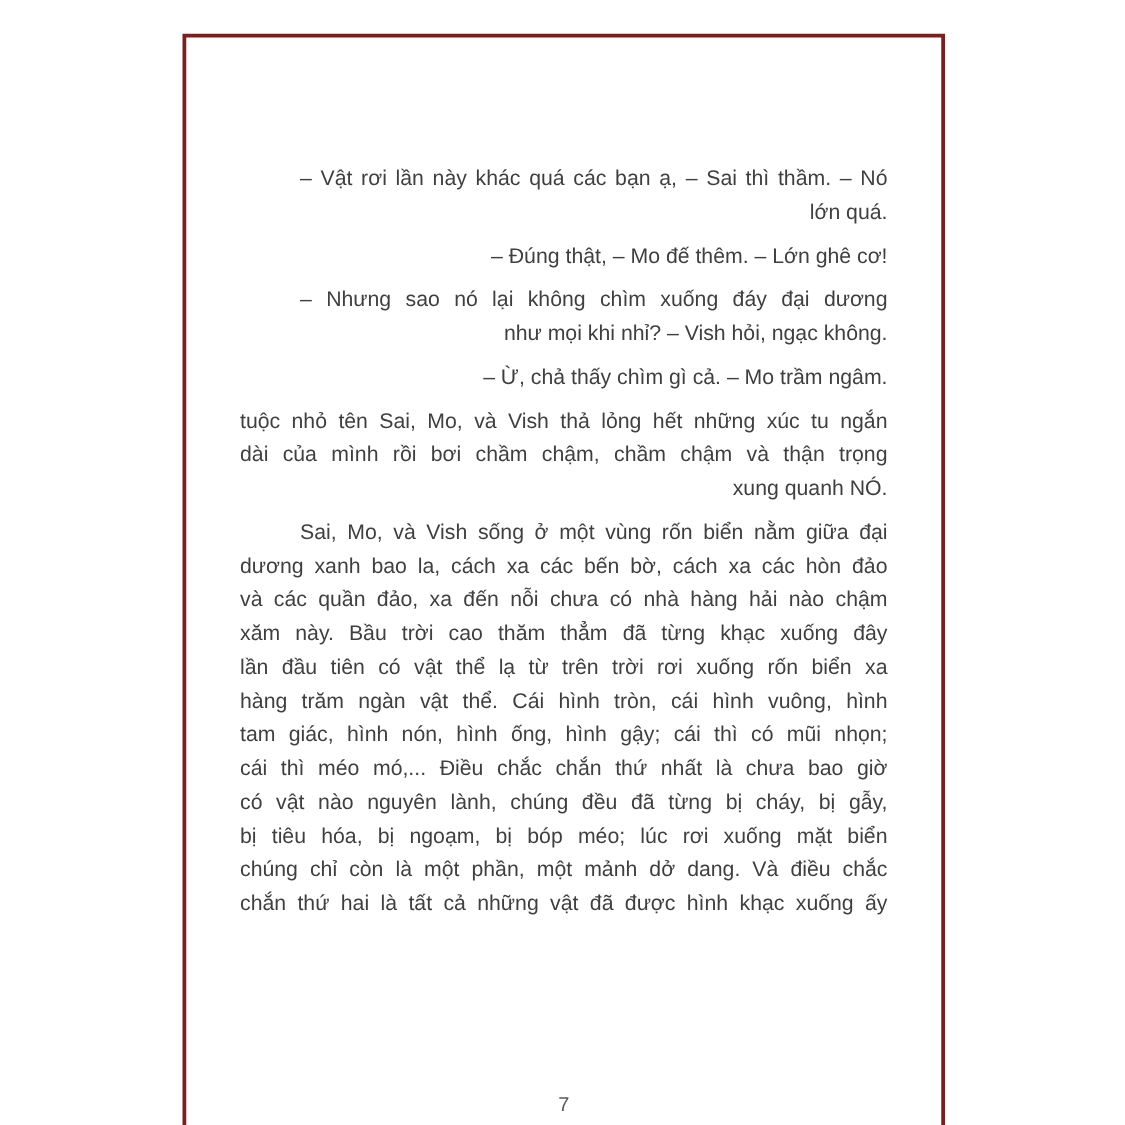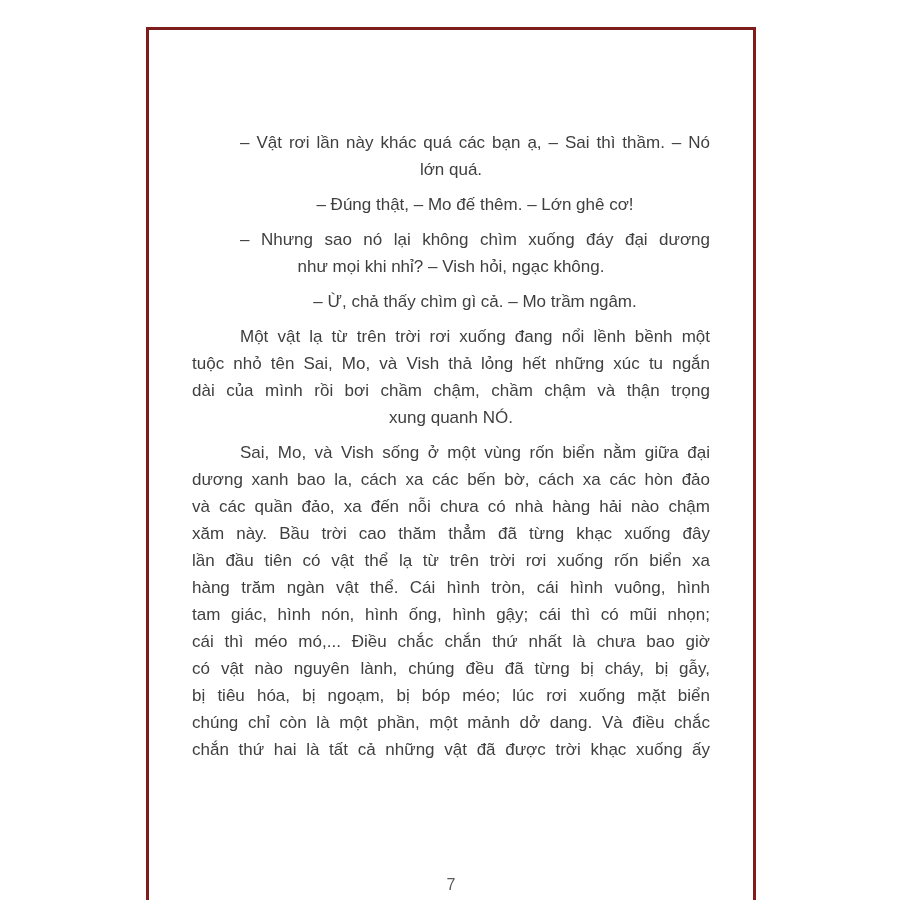--- a/index.html
+++ b/index.html
@@ -37,21 +37,21 @@
   .para {
     margin: 0 0 8px 0;
   }
   .para:last-child {
     margin-bottom: 0;
   }
   .line {
     font-size: 17px;
     line-height: 27px;
     color: #3f3f3f;
-    text-align: center;
+    text-align: right;
   }
   .just {
     text-align: justify;
     text-align-last: justify;
   }
   .indent {
     text-indent: 48px;
   }
   .page-number {
     position: absolute;
@@ -82,38 +82,37 @@
       <div class="para">
         <div class="line just indent">– Nhưng sao nó lại không chìm xuống đáy đại dương</div>
         <div class="line">như mọi khi nhỉ? – Vish hỏi, ngạc không.</div>
       </div>
 
       <div class="para">
         <div class="line indent">– Ừ, chả thấy chìm gì cả. – Mo trầm ngâm.</div>
       </div>
 
       <div class="para">
-        <div class="line just indent">Một vật lạ từ trên trời rơi xuống đang nổi lềnh bềnh một</div>
         <div class="line just">tuộc nhỏ tên Sai, Mo, và Vish thả lỏng hết những xúc tu ngắn</div>
         <div class="line just">dài của mình rồi bơi chầm chậm, chầm chậm và thận trọng</div>
         <div class="line">xung quanh NÓ.</div>
       </div>
 
       <div class="para">
         <div class="line just indent">Sai, Mo, và Vish sống ở một vùng rốn biển nằm giữa đại</div>
         <div class="line just">dương xanh bao la, cách xa các bến bờ, cách xa các hòn đảo</div>
         <div class="line just">và các quần đảo, xa đến nỗi chưa có nhà hàng hải nào chậm</div>
         <div class="line just">xăm này. Bầu trời cao thăm thẳm đã từng khạc xuống đây</div>
         <div class="line just">lần đầu tiên có vật thể lạ từ trên trời rơi xuống rốn biển xa</div>
         <div class="line just">hàng trăm ngàn vật thể. Cái hình tròn, cái hình vuông, hình</div>
         <div class="line just">tam giác, hình nón, hình ống, hình gậy; cái thì có mũi nhọn;</div>
         <div class="line just">cái thì méo mó,... Điều chắc chắn thứ nhất là chưa bao giờ</div>
         <div class="line just">có vật nào nguyên lành, chúng đều đã từng bị cháy, bị gẫy,</div>
         <div class="line just">bị tiêu hóa, bị ngoạm, bị bóp méo; lúc rơi xuống mặt biển</div>
         <div class="line just">chúng chỉ còn là một phần, một mảnh dở dang. Và điều chắc</div>
-        <div class="line just">chắn thứ hai là tất cả những vật đã được trời khạc xuống ấy</div>
+        <div class="line just">chắn thứ hai là tất cả những vật đã được hình khạc xuống ấy</div>
       </div>
 
     </div>
 
     <div class="page-number">7</div>
   </div>
 </div>
 
 </body></html>

